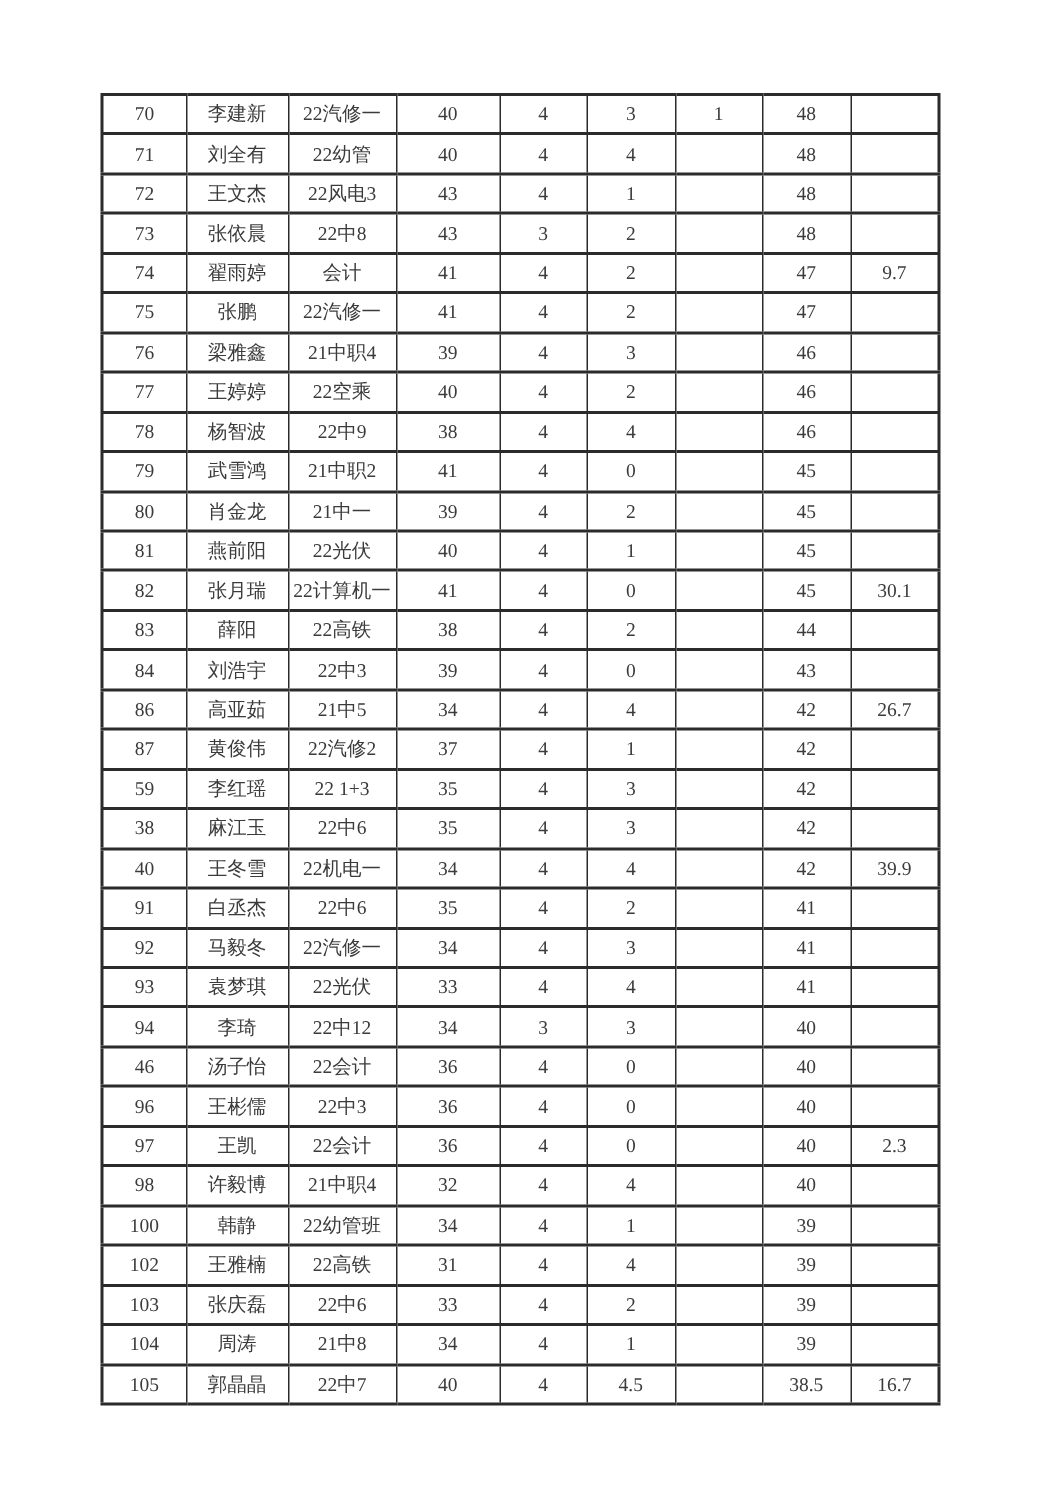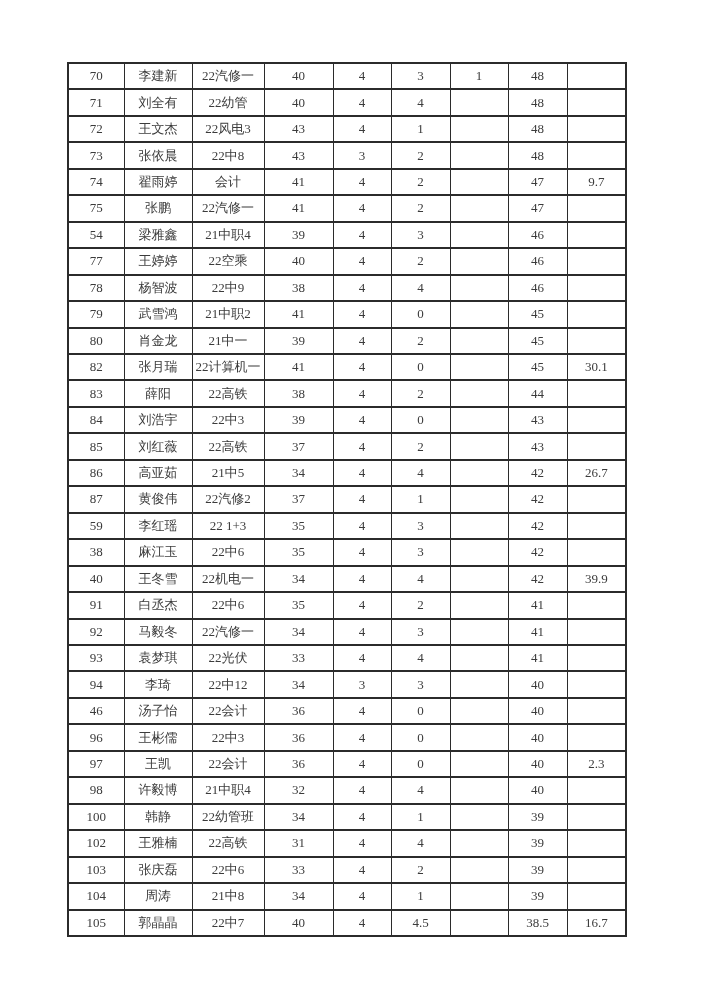--- a/index.html
+++ b/index.html
@@ -116,21 +116,21 @@
           <td>张鹏</td>
           <td>22汽修一</td>
           <td>41</td>
           <td>4</td>
           <td>2</td>
           <td></td>
           <td>47</td>
           <td></td>
         </tr>
         <tr>
-          <td>54</td>
+          <td>76</td>
           <td>梁雅鑫</td>
           <td>21中职4</td>
           <td>39</td>
           <td>4</td>
           <td>3</td>
           <td></td>
           <td>46</td>
           <td></td>
         </tr>
         <tr>
@@ -171,20 +171,31 @@
           <td>肖金龙</td>
           <td>21中一</td>
           <td>39</td>
           <td>4</td>
           <td>2</td>
           <td></td>
           <td>45</td>
           <td></td>
         </tr>
         <tr>
+          <td>81</td>
+          <td>燕前阳</td>
+          <td>22光伏</td>
+          <td>40</td>
+          <td>4</td>
+          <td>1</td>
+          <td></td>
+          <td>45</td>
+          <td></td>
+        </tr>
+        <tr>
           <td>82</td>
           <td>张月瑞</td>
           <td>22计算机一</td>
           <td>41</td>
           <td>4</td>
           <td>0</td>
           <td></td>
           <td>45</td>
           <td>30.1</td>
         </tr>
@@ -199,31 +210,20 @@
           <td>44</td>
           <td></td>
         </tr>
         <tr>
           <td>84</td>
           <td>刘浩宇</td>
           <td>22中3</td>
           <td>39</td>
           <td>4</td>
           <td>0</td>
-          <td></td>
-          <td>43</td>
-          <td></td>
-        </tr>
-        <tr>
-          <td>85</td>
-          <td>刘红薇</td>
-          <td>22高铁</td>
-          <td>37</td>
-          <td>4</td>
-          <td>2</td>
           <td></td>
           <td>43</td>
           <td></td>
         </tr>
         <tr>
           <td>86</td>
           <td>高亚茹</td>
           <td>21中5</td>
           <td>34</td>
           <td>4</td>

